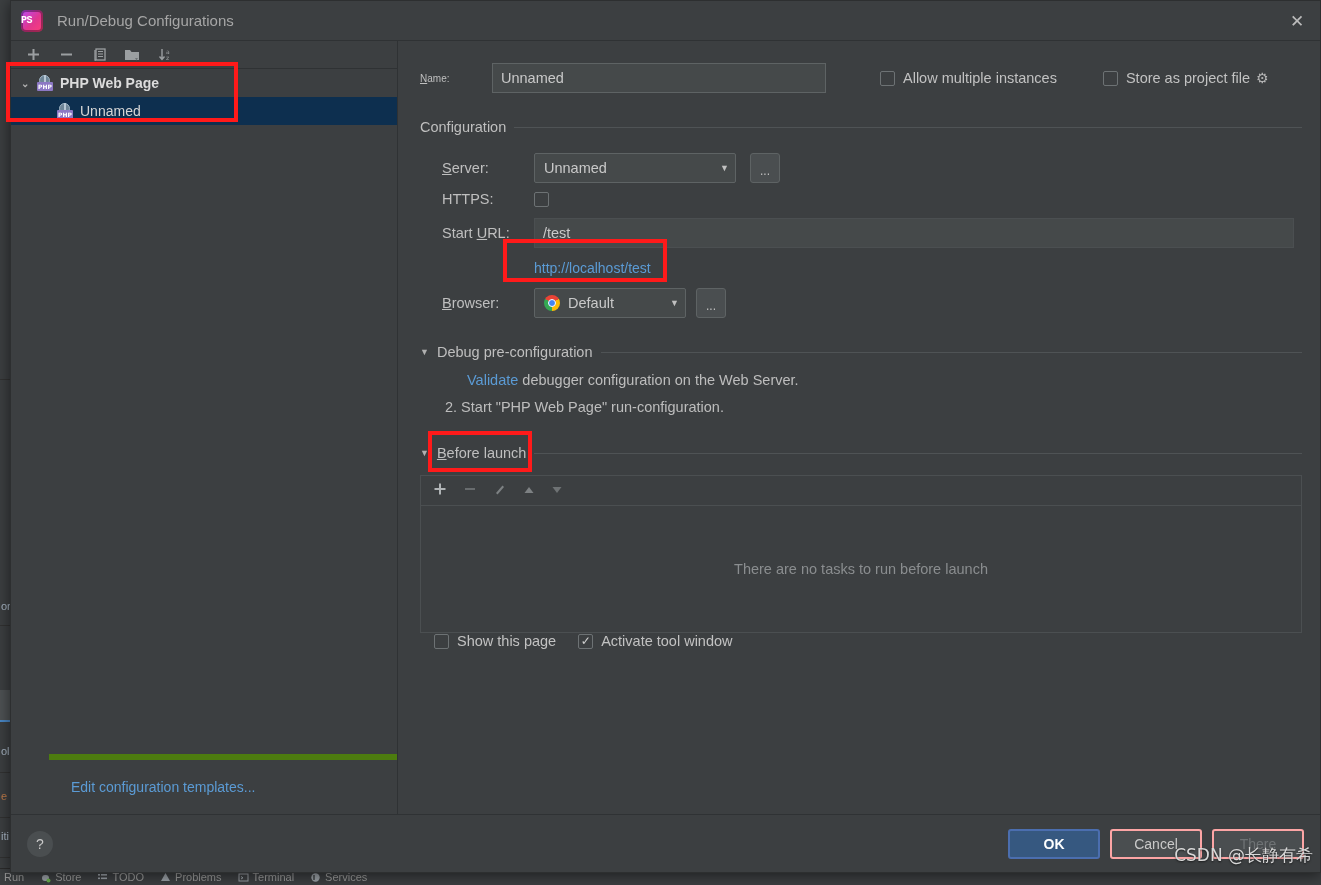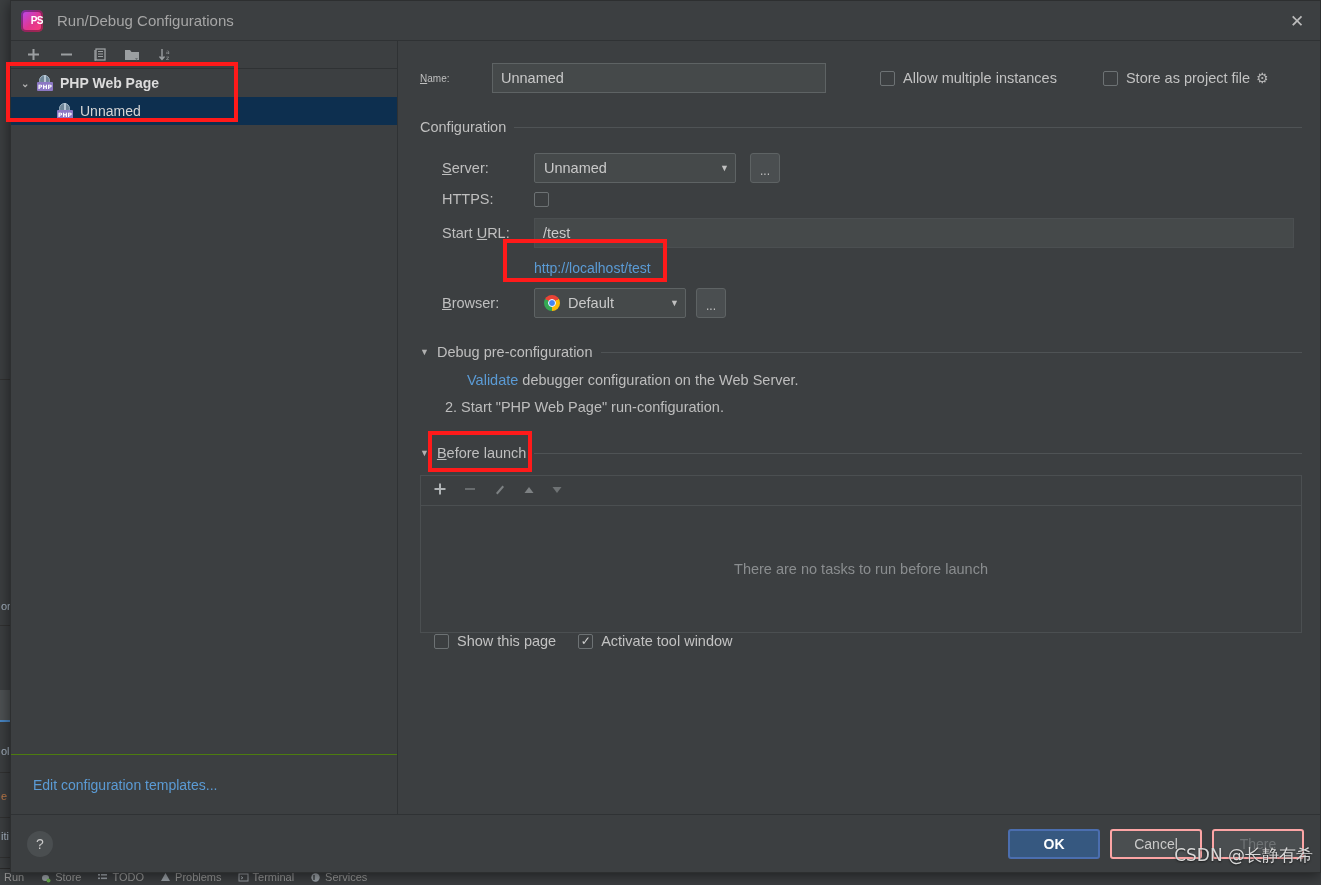--- a/index.html
+++ b/index.html
@@ -42,22 +42,23 @@
     display: flex; flex-direction: column;
   }
   .titlebar {
     height: 40px; min-height: 40px; display: flex; align-items: center;
     background: #3c3f41; border-bottom: 1px solid #2f3234;
     padding-left: 10px; position: relative;
   }
   .ps-logo {
     width: 22px; height: 22px; border-radius: 5px; position: relative;
     background: linear-gradient(135deg,#b74af7 0%, #e0368f 55%, #ff3e7a 100%);
-    display: flex; align-items: center; justify-content: flex-end;
+    display: flex; align-items: center; justify-content: flex-start;
     box-shadow: inset 0 0 0 2px rgba(0,0,0,.35);
+    font-family: Liberation Mono, monospace;
   }
   .ps-logo span { color: #fff; font-size: 10px; font-weight: bold; letter-spacing: -.5px; }
   .title-text { margin-left: 14px; color: #a6a6a6; font-size: 15px; }
   .win-close {
     position: absolute; right: 0; top: 0; width: 46px; height: 40px;
     display: flex; align-items: center; justify-content: center;
     color: #bbb; font-size: 17px; cursor: default;
   }
   .dialog-body { flex: 1; display: flex; min-height: 0; }
 
@@ -82,21 +83,21 @@
     border-radius: 50%; background: #6e8597; border: 1px solid #9fb4c4;
   }
   .php-ico .globe::after{
     content:""; position:absolute; left:4px; top:-1px; width:2px; height:11px; background:#b7c7d4;
   }
   .php-ico .badge {
     position: absolute; left: 0px; top: 7px; width: 16px; height: 9px;
     background: #8c78c4; border-radius: 1px; color: #fff; font-size: 6px;
     font-family: "DejaVu Sans", sans-serif; line-height: 9px; text-align: center; font-weight: bold;
   }
-  .lp-footer { height: 60px; display: flex; align-items: center; padding-left: 22px; border-top: 1px solid #4d7c0f; }
+  .lp-footer { height: 60px; display: flex; align-items: center; padding-left: 22px; border-top: 6px solid #4d7c0f; margin-left: 38px; }
   .link { color: #5b9bd5; font-size: 14px; cursor: pointer; }
 
   
   .right-panel { flex: 1; position: relative; padding: 22px 18px 0 22px; min-width: 0; }
   .row { display: flex; align-items: center; }
   .fld-label { color: #bfbfbf; font-size: 14.5px; }
   .underl { text-decoration: underline; }
   .name-label { width: 72px; color: #bfbfbf; font-size: 10px; }
   .text-input {
     height: 30px; background: #45494a; border: 1px solid #5e6364;

